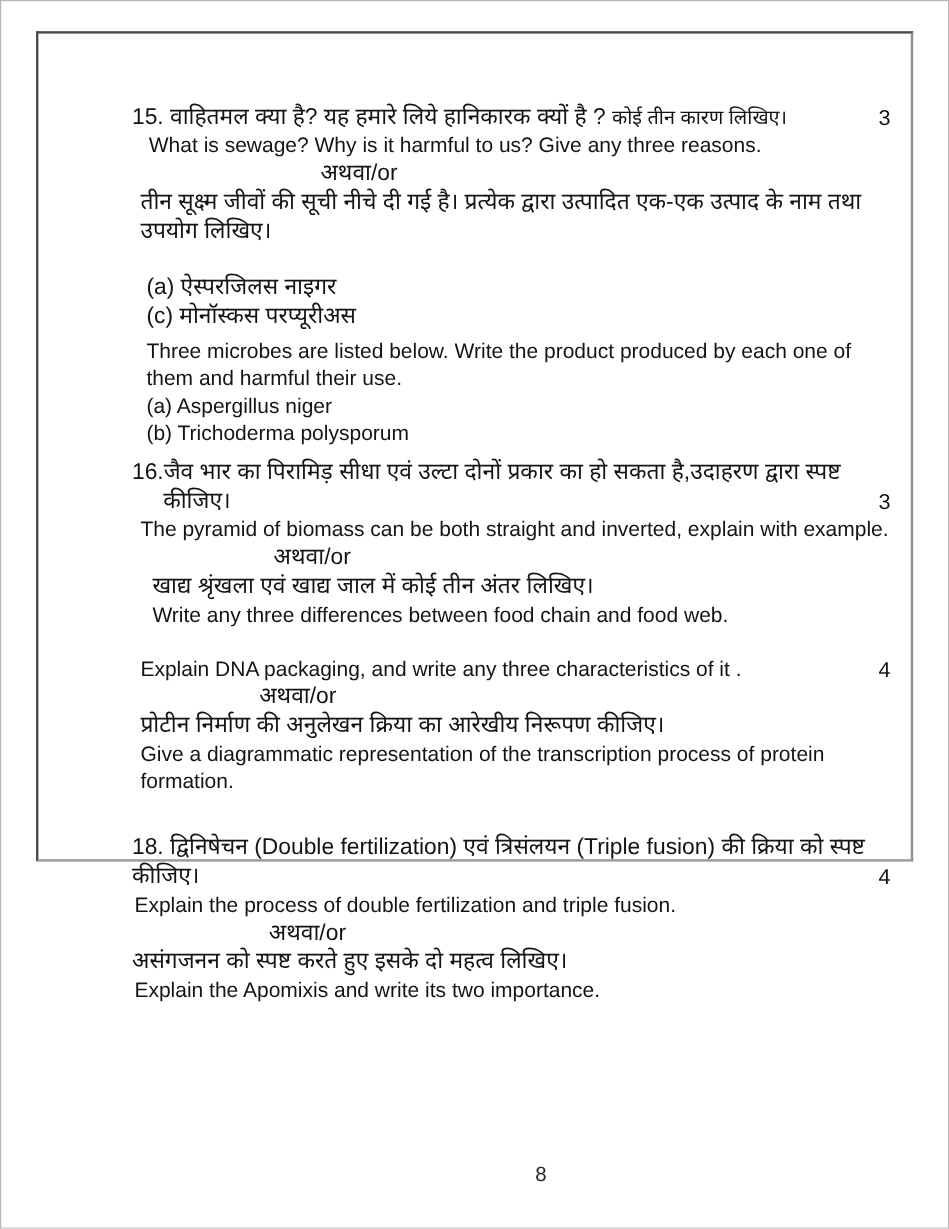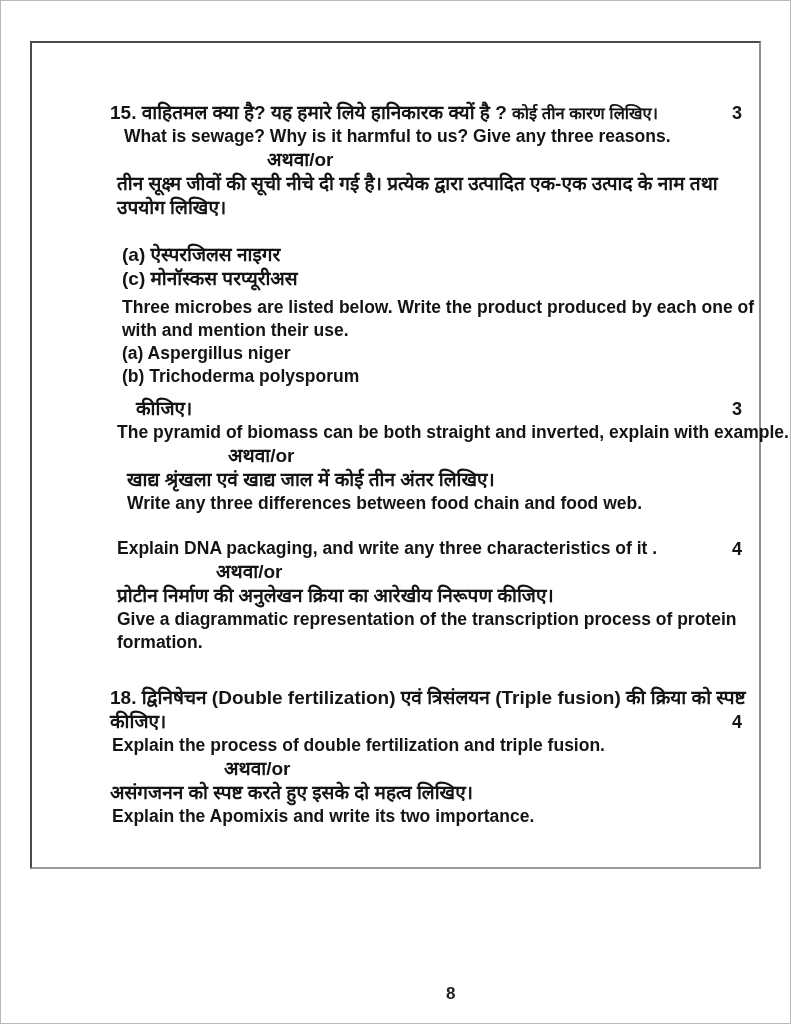--- a/index.html
+++ b/index.html
@@ -14,28 +14,27 @@
     background: #ffffff;
     font-family: "Liberation Sans", "DejaVu Sans", sans-serif;
     color: #141414;
     box-sizing: border-box;
     border: 1px solid #b8b8b8;
     overflow: hidden;
   }
   .frame {
     position: absolute;
     left: 29px;
-    top: 40px;
+    top: 25px;
     width: 731px;
-    height: 828px;
+    height: 692px;
     box-sizing: border-box;
     border: 2px solid;
     border-color: #4a4a4a #8f8f8f #9a9a9a #4a4a4a;
     background: #ffffff;
-    font-weight: bold;
   }
   .content {
     position: absolute;
     left: 78px;
     top: 58px;
     width: 642px;
   }
   .line {
     position: relative;
     white-space: nowrap;
@@ -85,26 +84,27 @@
           <span>15. वाहितमल क्या है? यह हमारे लिये हानिकारक क्यों है ? </span><span class="hi-sm">कोई तीन कारण लिखिए।</span>
           <span class="marks">3</span>
         </div>
         <div class="line en ml14">What is sewage? Why is it harmful to us? Give any three reasons.</div>
         <div class="line hi or0">अथवा/or</div>
         <div class="line hi ml7">तीन सूक्ष्म जीवों की सूची नीचे दी गई है। प्रत्येक द्वारा उत्पादित एक-एक उत्पाद के नाम तथा</div>
         <div class="line hi ml7">उपयोग लिखिए।</div>
         <div class="line hi ml12 mt13">(a) ऐस्परजिलस नाइगर</div>
         <div class="line hi ml12">(c) मोनॉस्कस परप्यूरीअस</div>
         <div class="line en ml12 mt5">Three microbes are listed below. Write the product produced by each one of</div>
-        <div class="line en ml12">with and mention their use.</div>
+        <div class="line en ml12">them and harmful their use.</div>
         <div class="line en ml12">(a) Aspergillus niger</div>
         <div class="line en ml12">(b) Trichoderma polysporum</div>
       </section>
 
       <section class="q16">
+        <div class="line hi">16.जैव भार का पिरामिड़ सीधा एवं उल्टा दोनों प्रकार का हो सकता है,उदाहरण द्वारा स्पष्ट</div>
         <div class="line hi">
           <span class="ml26">कीजिए।</span>
           <span class="marks">3</span>
         </div>
         <div class="line en ml7">The pyramid of biomass can be both straight and inverted, explain with example.</div>
         <div class="line hi or1">अथवा/or</div>
         <div class="line hi ml17">खाद्य श्रृंखला एवं खाद्य जाल में कोई तीन अंतर लिखिए।</div>
         <div class="line en ml17">Write any three differences between food chain and food web.</div>
       </section>
 

